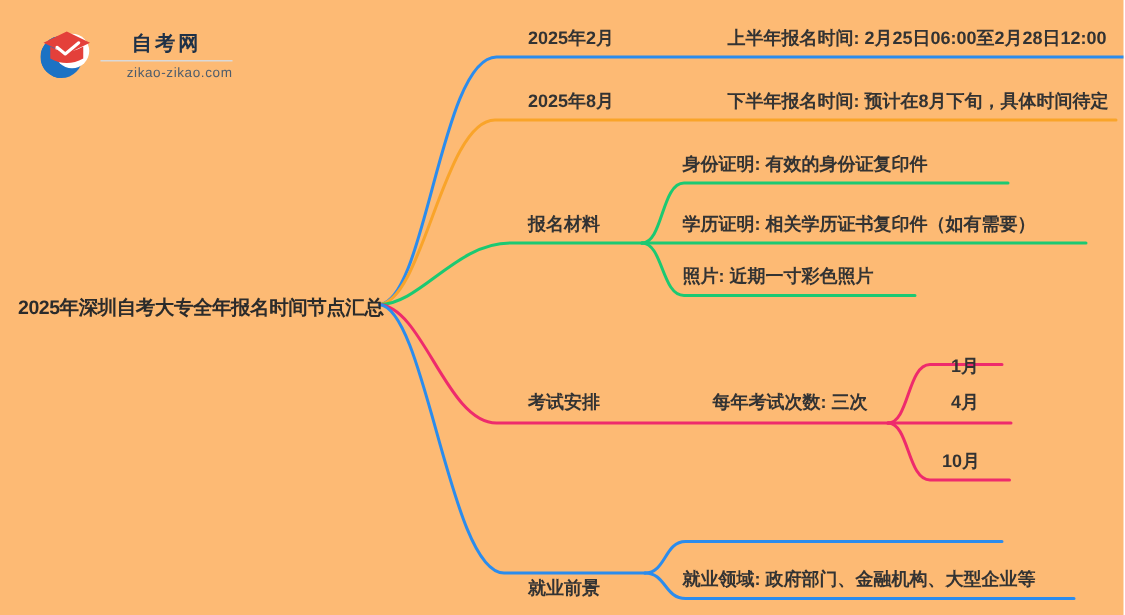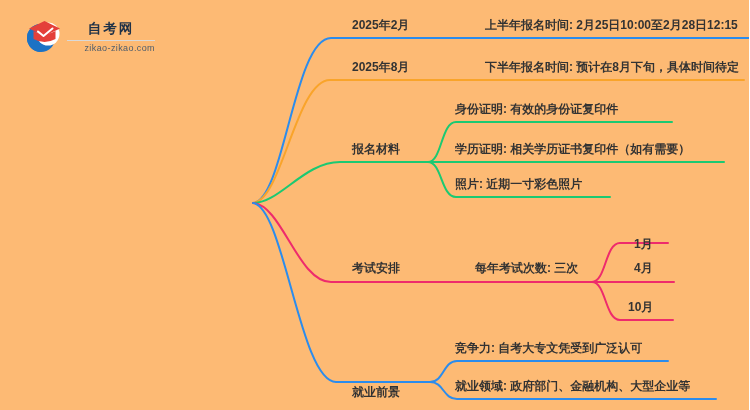--- a/index.html
+++ b/index.html
@@ -66,35 +66,35 @@
 
       <polygon points="17.5,3 33,10.5 17.5,18 2,10.5" fill="#e4403a"></polygon>
       <path d="M6.5 13 L6.5 21 Q17.5 27 28.5 21 L28.5 13 Q17.5 19.5 6.5 13 Z" fill="#e4403a"></path>
       <polyline points="11,13.5 16.5,18 25.5,10.5" fill="none" stroke="#ffffff" stroke-width="2" stroke-linecap="round" stroke-linejoin="round"></polyline>
     </svg>
     <div class="logo-name">自考网</div>
     <div class="logo-divider"></div>
     <div class="logo-url">zikao-zikao.com</div>
   </div>
 
+  <div class="root-topic">2025年深圳自考大专全年报名时间节点汇总</div>
 
   <div class="node" style="left:352px;top:17px;">2025年2月</div>
-  <div class="node" style="left:485px;top:17px;">上半年报名时间: 2月25日10:00至2月28日12:15</div>
+  <div class="node" style="left:485px;top:17px;">上半年报名时间: 2月25日06:00至2月28日12:00</div>
 
   <div class="node" style="left:352px;top:59px;">2025年8月</div>
   <div class="node" style="left:485px;top:59px;">下半年报名时间: 预计在8月下旬，具体时间待定</div>
 
   <div class="node" style="left:352px;top:141px;">报名材料</div>
   <div class="node" style="left:455px;top:101px;">身份证明: 有效的身份证复印件</div>
   <div class="node" style="left:455px;top:176px;">照片: 近期一寸彩色照片</div>
   <div class="node" style="left:455px;top:141px;">学历证明: 相关学历证书复印件（如有需要）</div>
 
   <div class="node" style="left:352px;top:260px;">考试安排</div>
   <div class="node" style="left:475px;top:260px;">每年考试次数: 三次</div>
   <div class="node" style="left:634px;top:236px;">1月</div>
   <div class="node" style="left:634px;top:260px;">4月</div>
   <div class="node" style="left:628px;top:299px;">10月</div>
 
   <div class="node" style="left:352px;top:361px;margin-top:23px;">就业前景</div>
-  <div class="node" style="left:455px;top:340px;">竞争力: 自考大专文凭受到广泛认可</div>
   <div class="node" style="left:455px;top:378px;">就业领域: 政府部门、金融机构、大型企业等</div>
 
 </div>
 
 </body></html>

